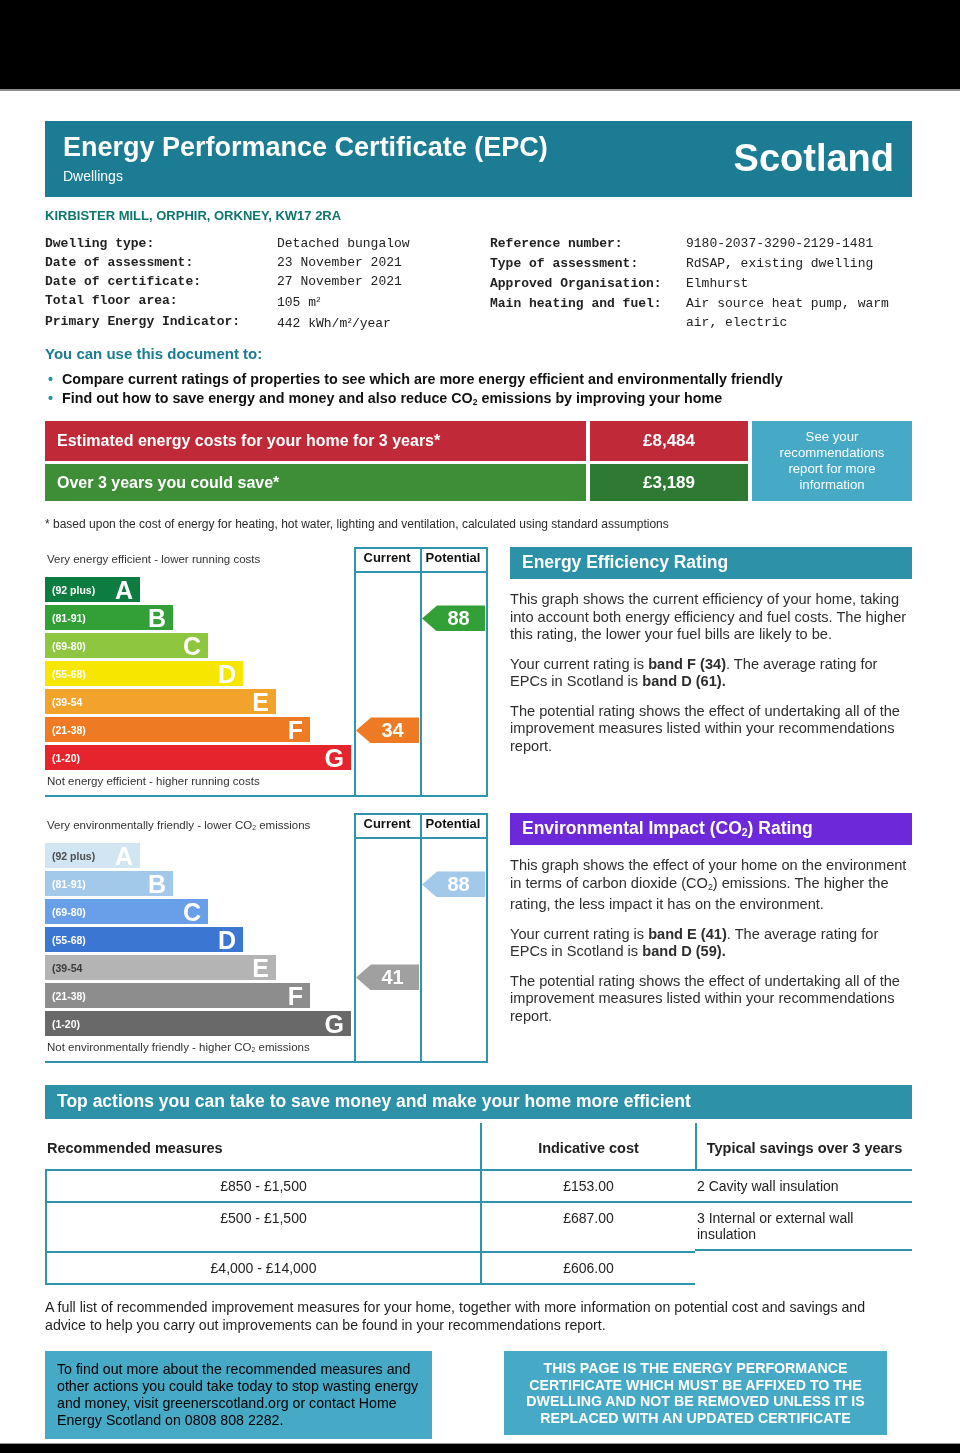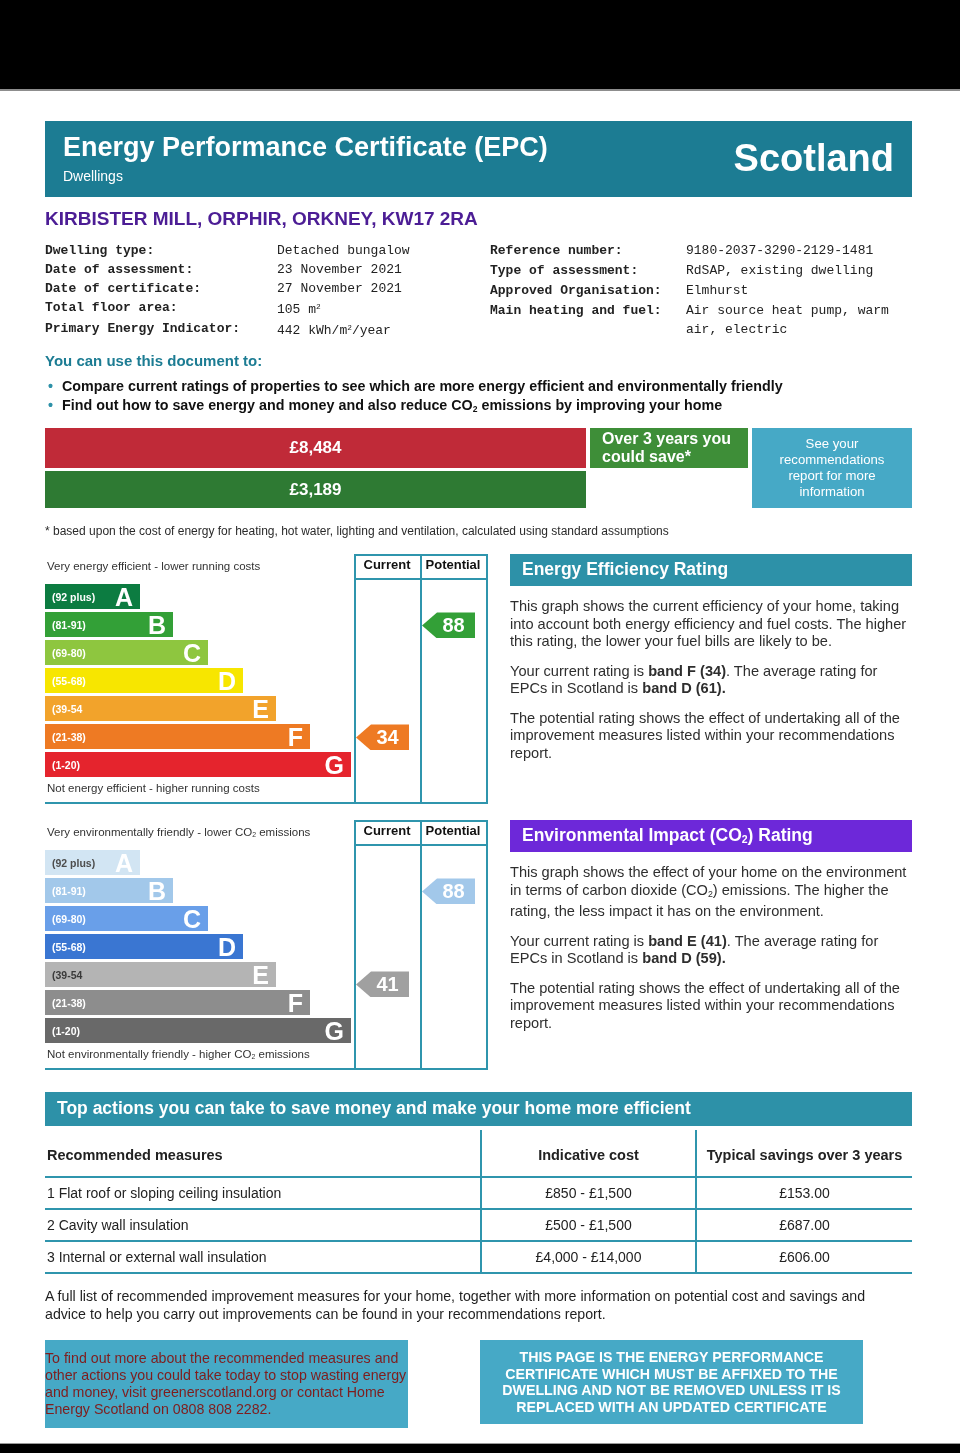--- a/index.html
+++ b/index.html
@@ -10,21 +10,21 @@
   .black-top{position:absolute;top:0;left:0;width:960px;height:89px;background:#000;border-bottom:2px solid #8d8d8d;}
   .black-bottom{position:absolute;top:1443px;left:0;width:960px;height:10px;background:#000;border-top:1px solid #9a9a9a;}
   .page{position:absolute;left:45px;top:121px;width:867px;}
 
   
   .hdr-box{color:#fff;display:flex;justify-content:space-between;align-items:center;padding:8px 18px 10px;height:58px;}
   .hdr-title{font-size:27px;font-weight:bold;line-height:30px;}
   .hdr-sub{font-size:14px;margin-top:6px;}
   .hdr-region{font-size:38px;font-weight:bold;}
 
-  .address{margin-top:11px;font-weight:bold;font-size:19px;color:#4c1d95;}
+  .address{margin-top:11px;font-weight:bold;font-size:13px;color:#0f766e;}
 
   .details{margin-top:11px;display:flex;}
   .dcol{display:grid;font-size:13px;line-height:19px;font-family:Liberation Mono, monospace;}
   .dcol.left{width:445px;grid-template-columns:232px 1fr;}
   .dcol.right{flex:1;grid-template-columns:196px 1fr;}
   .dlabel{font-weight:bold;}
   sup{font-size:60%;vertical-align:0.5em;}
   sub{font-size:60%;vertical-align:-0.2em;}
 
   .intro-h{margin-top:12px;color:#1c7c93;font-weight:bold;font-size:15px;}
@@ -51,21 +51,21 @@
   .h-head{left:309px;width:134px;top:24px;}
   .h-bot{left:0;width:443px;top:248px;}
   .col-head{position:absolute;top:3px;width:66px;text-align:center;font-weight:bold;font-size:13px;color:#111;}
   .ch-cur{left:309px}.ch-pot{left:375px}
   .chart-top{position:absolute;top:6px;left:2px;color:#333;font-size:11.5px;}
   .chart-bottom{position:absolute;top:228px;left:2px;color:#333;font-size:11.5px;}
   .bands{position:absolute;top:30px;left:0;width:309px;}
   .band{height:25px;margin-bottom:3px;position:relative;display:flex;align-items:center;}
   .band .range{font-size:10.5px;font-weight:bold;color:#fff;padding-left:7px;white-space:nowrap;}
   .band .letter{position:absolute;right:7px;top:50%;transform:translateY(-50%);font-size:25px;font-weight:bold;color:#fff;}
-  .arrow{position:absolute;width:53px;height:26px;color:#fff;font-weight:bold;font-size:20px;line-height:26px;
+  .arrow{position:absolute;width:63px;height:26px;color:#fff;font-weight:bold;font-size:20px;line-height:26px;
          text-align:center;padding-left:10px;box-sizing:border-box;
          clip-path:polygon(15px 0,100% 0,100% 100%,15px 100%,0 50%);}
   .a-cur{left:311px}.a-pot{left:377px}
   .r-b{top:58px}.r-f{top:170px}.r-em{top:151px}
 
   .sect{flex:1;margin-left:22px;}
   .sect-title{color:#fff;font-weight:bold;font-size:17.5px;padding:5px 12px 6px;}
   .sect p{margin:12px 0 0;font-size:14.6px;line-height:17.5px;color:#2e2e2e;}
 
   
@@ -73,21 +73,21 @@
   .tbl{margin-top:4px;display:grid;grid-template-columns:435px 215px 1fr;}
   .tc{box-sizing:border-box;}
   .tc.h{font-weight:bold;font-size:14.5px;padding:17px 0 13px;}
   .tc.c2,.tc.c3{border-left:2px solid #2f95ad;text-align:center;}
   .tc.body{border-top:2px solid #2f95ad;font-size:14px;padding:7px 0;}
   .tc.last{border-bottom:2px solid #2f95ad;}
   .tc.measure{padding-left:2px;}
   .tbl-note{margin-top:13px;font-size:14.2px;line-height:18px;color:#1f1f1f;width:840px;}
 
   .boxes{margin-top:17px;display:flex;align-items:flex-start;}
-  .box-info{width:363px;color:#7f1d1d;font-size:14.2px;line-height:17px;padding:10px 0;}
+  .box-info{width:363px;color:#000000;font-size:14.2px;line-height:17px;padding:10px 12px;}
   .box-notice{margin-left:72px;width:375px;color:#fff;font-weight:bold;font-size:14.2px;line-height:16.5px;text-align:center;padding:9px 4px;}
 </style>
 </head>
 <body>
 
 <div class="black-top"></div>
 
 <div class="page">
 
   <div class="hdr-box" style="background: rgb(28, 124, 147);">
@@ -131,20 +131,21 @@
       <span class="dot">•</span>
       <span>Compare current ratings of properties to see which are more energy efficient and environmentally friendly</span>
     </div>
     <div class="bullet">
       <span class="dot">•</span>
       <span><span>Find out how to save energy and money and also reduce CO</span><sub>2</sub><span> emissions by improving your home</span></span>
     </div>
   </div>
 
   <div class="banner">
+    <div class="b-cell b-label" style="background: rgb(192, 42, 56);">Estimated energy costs for your home for 3 years*</div>
     <div class="b-cell b-value" style="background: rgb(192, 42, 56);">£8,484</div>
     <div class="b-cell b-side" style="background: rgb(70, 169, 198);">See your recommendations report for more information</div>
     <div class="b-cell b-label" style="background: rgb(62, 142, 56);">Over 3 years you could save*</div>
     <div class="b-cell b-value" style="background: rgb(46, 122, 51);">£3,189</div>
   </div>
   <div class="footnote">* based upon the cost of energy for heating, hot water, lighting and ventilation, calculated using standard assumptions</div>
 
   <div class="rating-row">
     <div class="chart">
       <span class="chart-top">Very energy efficient - lower running costs</span>
@@ -250,21 +251,20 @@
       <p>The potential rating shows the effect of undertaking all of the improvement measures listed within your recommendations report.</p>
     </div>
   </div>
 
   <div class="actions-bar" style="background: rgb(45, 145, 168);">Top actions you can take to save money and make your home more efficient</div>
   <div class="tbl">
     <div class="tc h measure">Recommended measures</div>
     <div class="tc h c2">Indicative cost</div>
     <div class="tc h c3">Typical savings over 3 years</div>
 
-    <div class="tc body measure">1 Flat roof or sloping ceiling insulation</div>
     <div class="tc body c2">£850 - £1,500</div>
     <div class="tc body c3">£153.00</div>
 
     <div class="tc body measure">2 Cavity wall insulation</div>
     <div class="tc body c2">£500 - £1,500</div>
     <div class="tc body c3">£687.00</div>
 
     <div class="tc body last measure">3 Internal or external wall insulation</div>
     <div class="tc body last c2">£4,000 - £14,000</div>
     <div class="tc body last c3">£606.00</div>

